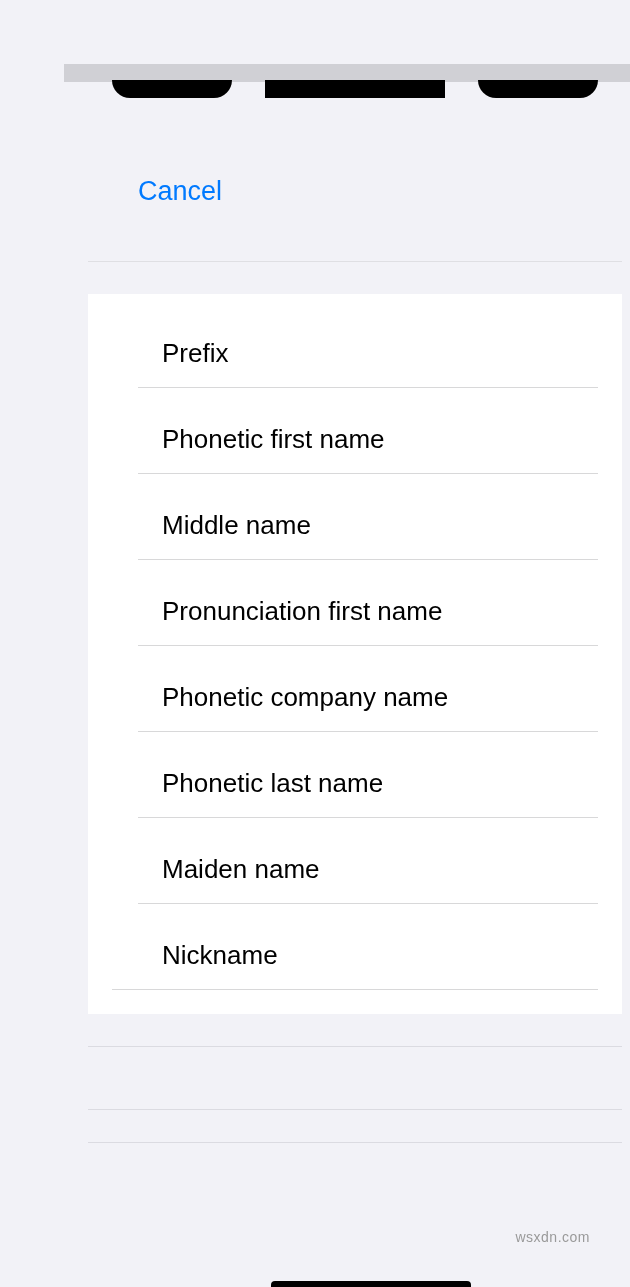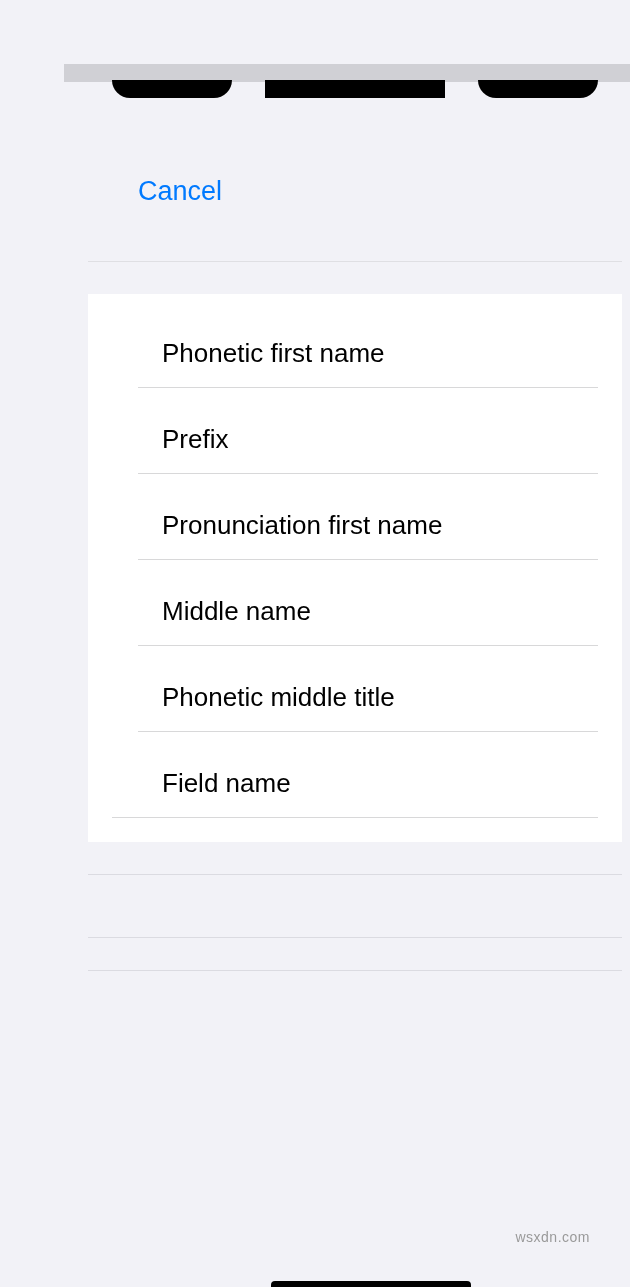--- a/index.html
+++ b/index.html
@@ -150,36 +150,42 @@
 </div>
 
 <div class="sheet">
 
   <div class="nav-bar">
     <span class="nav-cancel">Cancel</span>
   </div>
 
   <div class="list-section">
     <div class="list-row">
+      <span>Prefix</span>
+    </div>
+    <div class="list-row">
       <span>Phonetic first name</span>
     </div>
     <div class="list-row">
-      <span>Prefix</span>
+      <span>Middle name</span>
     </div>
     <div class="list-row">
       <span>Pronunciation first name</span>
     </div>
     <div class="list-row">
-      <span>Middle name</span>
+      <span>Phonetic company name</span>
     </div>
     <div class="list-row">
-      <span>Phonetic middle title</span>
+      <span>Phonetic last name</span>
     </div>
     <div class="list-row">
-      <span>Field name</span>
+      <span>Maiden name</span>
+    </div>
+    <div class="list-row">
+      <span>Nickname</span>
     </div>
   </div>
 
   <div class="section-gap"></div>
 
 
   <div class="bottom-area">
     <span class="watermark">wsxdn.com</span>
     <div class="home-indicator"></div>
   </div>

